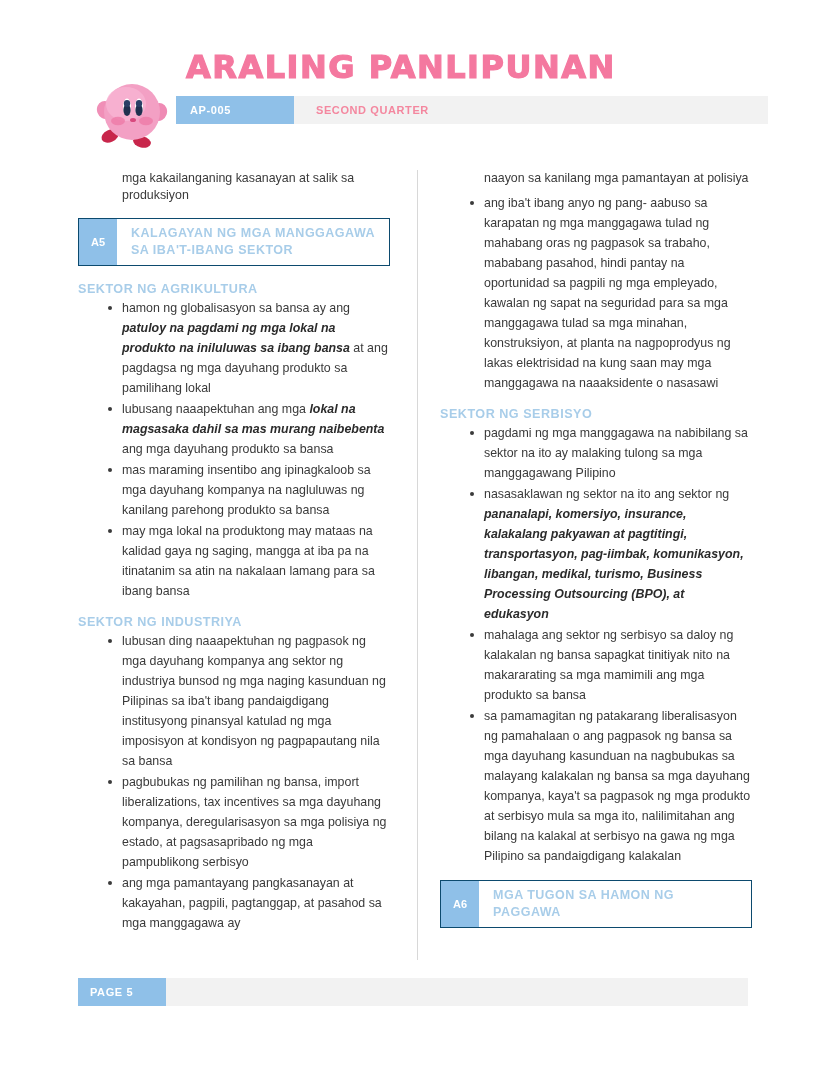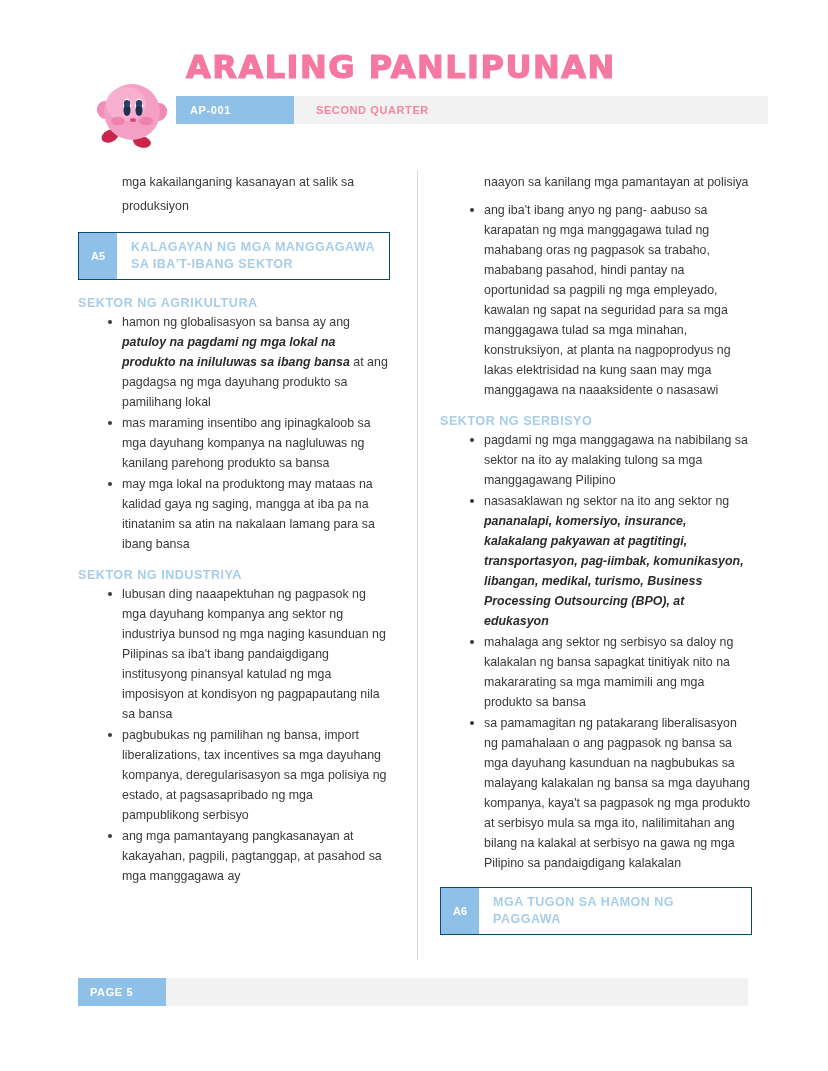--- a/index.html
+++ b/index.html
@@ -96,21 +96,21 @@
     position: absolute;
     top: 170px;
     width: 312px;
   }
   .col-left  { left: 78px; }
   .col-right { left: 440px; }
 
   
   .para {
     font-size: 12.4px;
-    line-height: 24px;
+    line-height: 17px;
     color: #3a3a3a;
     margin: 0 0 6px 0;
     padding-left: 44px;
   }
   ul.bullets {
     list-style: none;
     margin: 0 0 4px 0;
     padding: 0;
   }
   ul.bullets > li {
@@ -234,39 +234,40 @@
         <ellipse cx="43" cy="38" rx="3.6" ry="6" fill="#20304f"></ellipse>
         <ellipse cx="31" cy="31.5" rx="3.2" ry="3.4" fill="#2a3f66"></ellipse>
         <ellipse cx="43" cy="31.5" rx="3.2" ry="3.4" fill="#2a3f66"></ellipse>
         <ellipse cx="37" cy="48" rx="3" ry="2" fill="#d8497e"></ellipse>
       </svg>
     </div>
 
     <div class="doc-title">ARALING PANLIPUNAN</div>
 
     <div class="meta-bar">
-      <div class="meta-code">AP-001</div>
+      <div class="meta-code">AP-005</div>
       <div class="meta-quarter">SECOND QUARTER</div>
     </div>
   </div>
 
   <div class="divider"></div>
 
   <div class="col col-left">
     <p class="para">mga kakailanganing kasanayan at salik sa produksiyon</p>
 
     <div class="callout">
       <div class="callout-code">A5</div>
       <div class="callout-label">KALAGAYAN NG MGA MANGGAGAWA SA IBA'T-IBANG SEKTOR</div>
     </div>
 
     <div id="left-sections">
         <div class="sector-heading first">SEKTOR NG AGRIKULTURA</div>
         <ul class="bullets">
           <li><span>hamon ng globalisasyon sa bansa ay ang </span><b>patuloy na pagdami ng mga lokal na produkto na iniluluwas sa ibang bansa</b><span> at ang pagdagsa ng mga dayuhang produkto sa pamilihang lokal</span></li>
+          <li><span>lubusang naaapektuhan ang mga </span><b>lokal na magsasaka dahil sa mas murang naibebenta</b><span> ang mga dayuhang produkto sa bansa</span></li>
           <li><span>mas maraming insentibo ang ipinagkaloob sa mga dayuhang kompanya na nagluluwas ng kanilang parehong produkto sa bansa</span></li>
           <li><span>may mga lokal na produktong may mataas na kalidad gaya ng saging, mangga at iba pa na itinatanim sa atin na nakalaan lamang para sa ibang bansa</span></li>
         </ul>
         <div class="sector-heading">SEKTOR NG INDUSTRIYA</div>
         <ul class="bullets">
           <li><span>lubusan ding naaapektuhan ng pagpasok ng mga dayuhang kompanya ang sektor ng industriya bunsod ng mga naging kasunduan ng Pilipinas sa iba't ibang pandaigdigang institusyong pinansyal katulad ng mga imposisyon at kondisyon ng pagpapautang nila sa bansa</span></li>
           <li><span>pagbubukas ng pamilihan ng bansa, import liberalizations, tax incentives sa mga dayuhang kompanya, deregularisasyon sa mga polisiya ng estado, at pagsasapribado ng mga pampublikong serbisyo</span></li>
           <li><span>ang mga pamantayang pangkasanayan at kakayahan, pagpili, pagtanggap, at pasahod sa mga manggagawa ay</span></li>
         </ul>
       </div>

